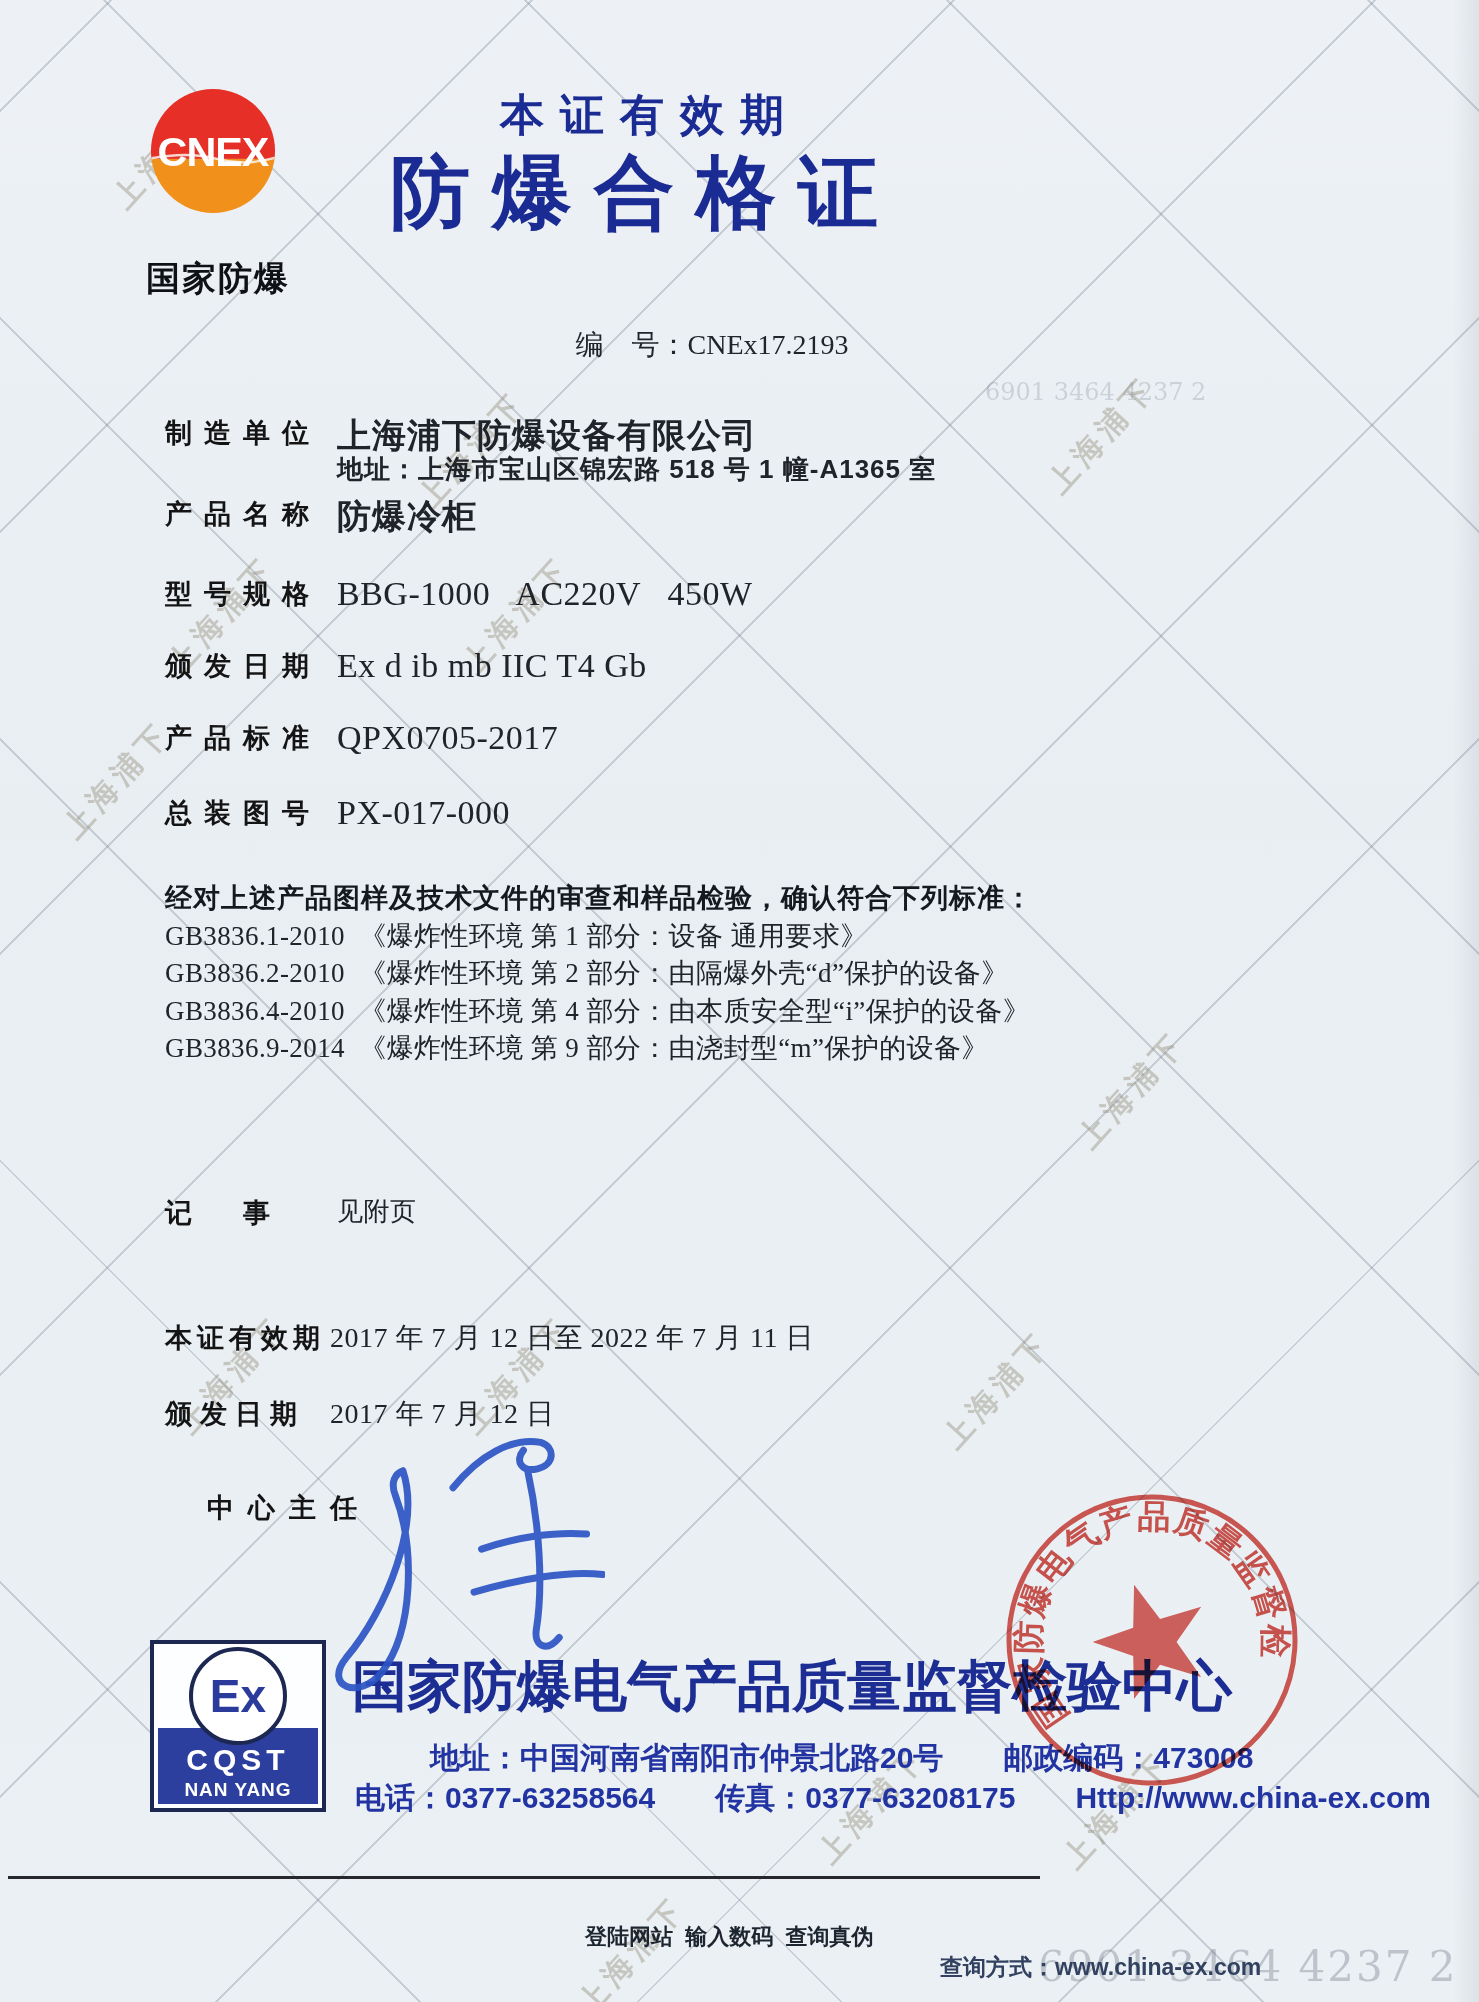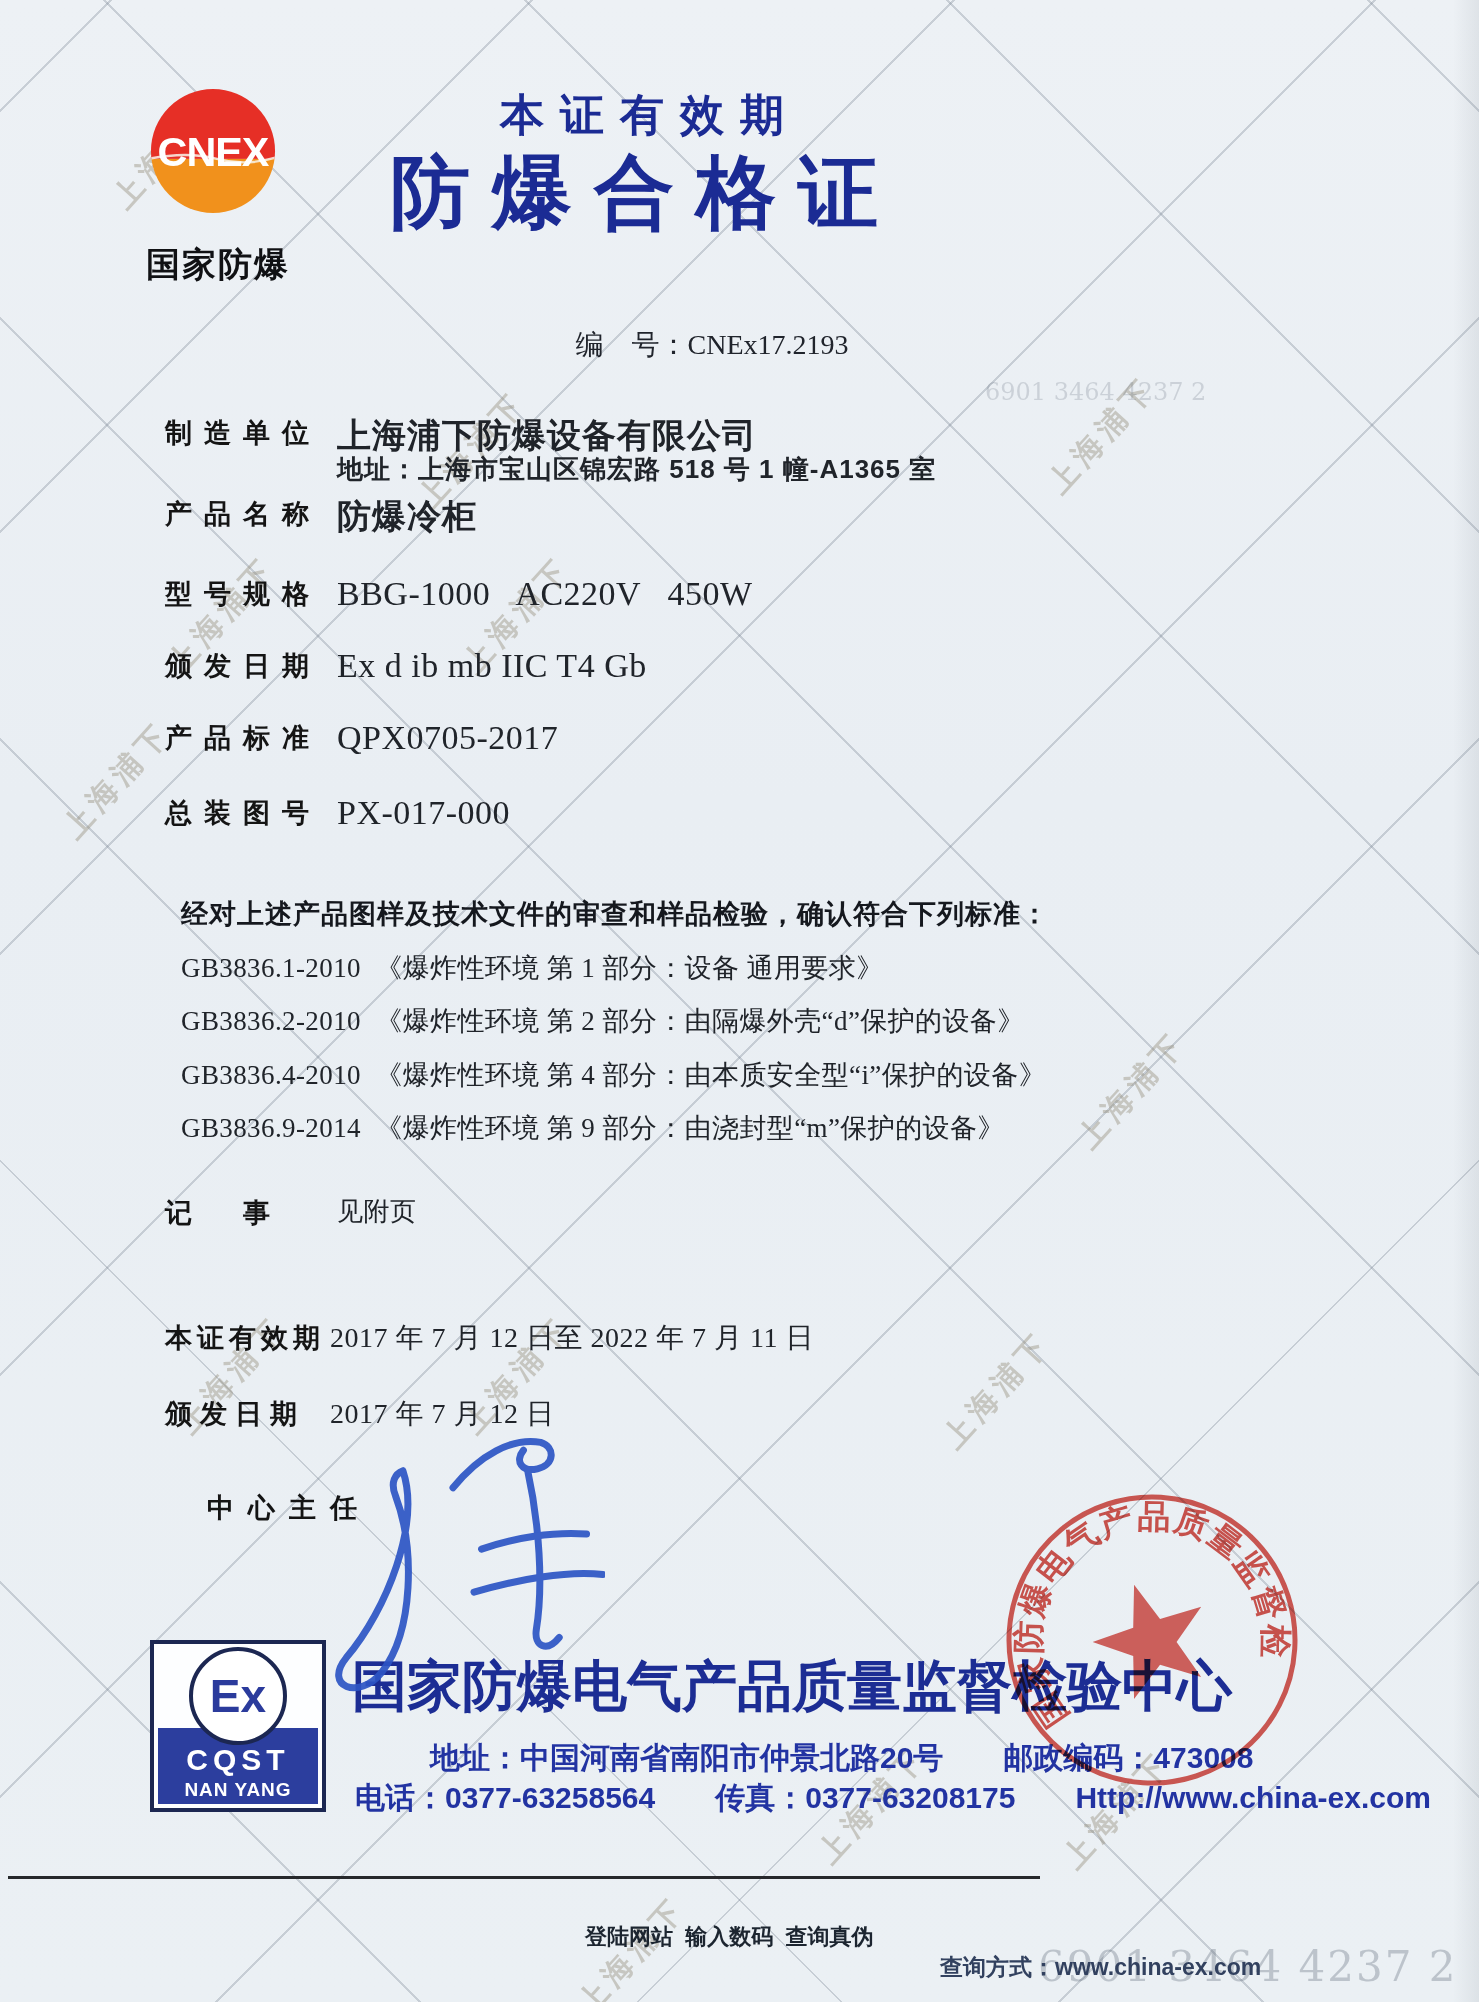--- a/index.html
+++ b/index.html
@@ -33,40 +33,40 @@
     font-size:80px;font-weight:bold;letter-spacing:22px;}
   .cert-no{left:462px;top:326px;width:500px;text-align:center;
     font-family:"Liberation Serif","DejaVu Serif",serif;font-size:28px;color:#20242c;
     white-space:pre-wrap;}
   .lbl{position:absolute;left:165px;z-index:3;font-size:27px;font-weight:bold;
     letter-spacing:12px;color:#141414;white-space:pre-wrap;text-align:right;}
   .val{position:absolute;left:337px;z-index:3;font-size:34px;color:#20242a;
     font-family:"Liberation Serif","DejaVu Serif",serif;white-space:pre-wrap;letter-spacing:.5px;}
   .val.sans{font-family:"Liberation Sans","DejaVu Sans",sans-serif;font-weight:600;letter-spacing:1px;}
   .stds{position:absolute;left:165px;top:880px;width:952px;z-index:3;}
-  .stds p{margin:16px;line-height:37.6px;}
+  .stds p{margin:0;line-height:37.6px;}
   .stds .intro{font-size:27px;font-weight:bold;color:#15181e;letter-spacing:1px;}
   .stds .std{font-size:27px;color:#20242a;font-family:"Liberation Serif","DejaVu Serif",serif;
     white-space:pre-wrap;word-break:break-all;letter-spacing:.4px;}
   .footer-name{left:352px;top:1650px;font-size:55px;font-weight:bold;color:#1c2d94;
     font-family:"Liberation Serif","DejaVu Serif",serif;white-space:nowrap;z-index:3;}
   .footer-line{font-size:30px;font-weight:bold;color:#2233a2;white-space:pre-wrap;z-index:3;}
   .divider{position:absolute;left:8px;top:1876px;width:1032px;height:3px;background:#26282b;z-index:3;}
   .note-line{position:absolute;left:35px;top:1922px;z-index:3;font-size:22px;font-weight:bold;color:#1c2530;}
   .note2{position:absolute;left:585px;top:1922px;z-index:3;font-size:22px;font-weight:bold;color:#1c2530;white-space:pre-wrap;}
   .verify-num{position:absolute;left:262px;top:1948px;z-index:3;
     font-family:"DejaVu Serif","Liberation Serif",serif;font-size:47px;color:#15161a;letter-spacing:4px;white-space:pre-wrap;}
   .query{position:absolute;left:940px;top:1952px;z-index:4;font-size:23px;font-weight:bold;color:#32415f;}
   .ghost-num{position:absolute;z-index:2;font-family:"DejaVu Serif",serif;color:#5d6877;white-space:nowrap;}
   .ghost-bottom{left:1038px;top:1942px;font-size:42px;opacity:.32;letter-spacing:2px;}
   .ghost-top{left:985px;top:378px;font-size:24px;opacity:.22;}
   .seal{position:absolute;left:1002px;top:1490px;width:300px;height:300px;z-index:6;
     mix-blend-mode:multiply;opacity:.9;transform:rotate(-18deg);}
   .sig{position:absolute;left:285px;top:1425px;width:320px;height:280px;z-index:4;opacity:.92;}
-  .cnex-caption{left:146px;top:242px;font-size:34px;font-weight:bold;letter-spacing:2px;color:#101114;}
+  .cnex-caption{left:146px;top:256px;font-size:34px;font-weight:bold;letter-spacing:2px;color:#101114;}
 </style>
 </head>
 <body>
 
 <div class="page">
   <div class="grid-layer"></div>
 
   <span class="wm" style="left:95px;top:130px">上海浦下</span>
   <span class="wm" style="left:400px;top:430px">上海浦下</span>
   <span class="wm" style="left:1030px;top:415px">上海浦下</span>

